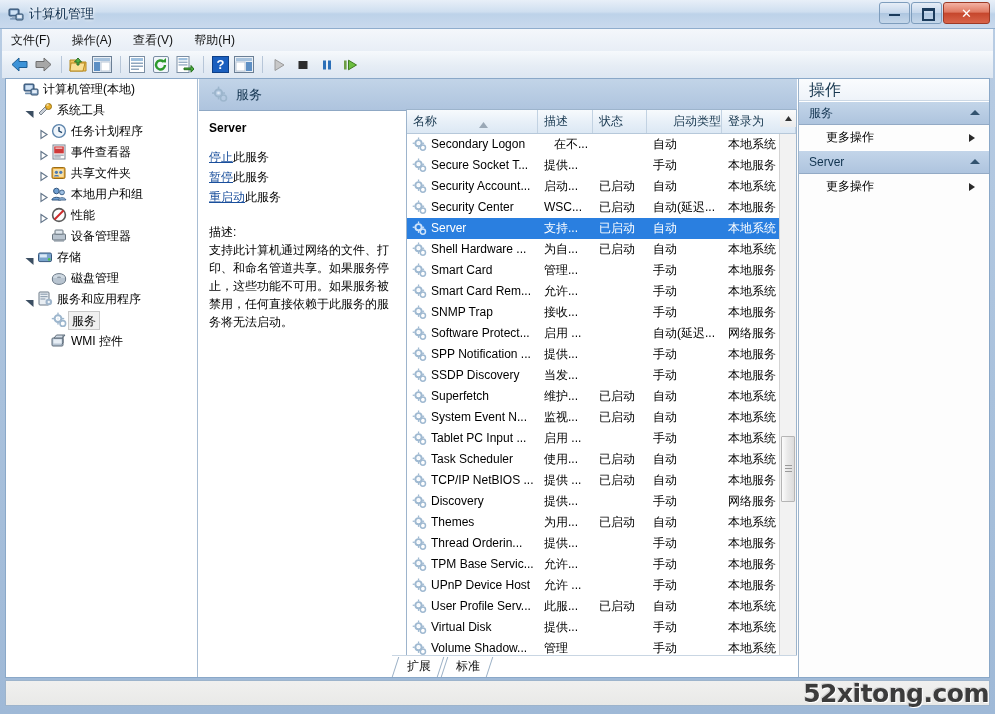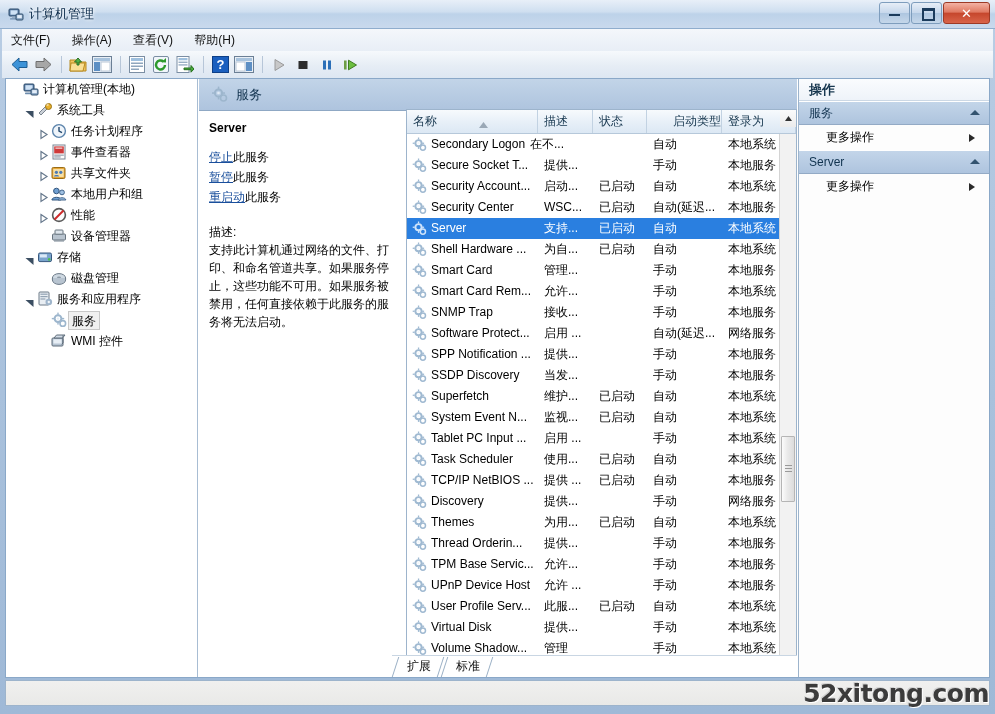--- a/index.html
+++ b/index.html
@@ -147,21 +147,21 @@
   .tab:before{content:"";position:absolute;left:0;top:0;width:10px;height:20px;
     border-left:1px solid #9bb0c6;transform:skewX(-18deg);}
   .tab:after{content:"";position:absolute;right:0;top:0;width:10px;height:20px;
     border-right:1px solid #9bb0c6;transform:skewX(-18deg);}
   
   .actions{
     position:absolute;left:792px;top:0;width:191px;height:598px;
     background:#fdfdfd;border-left:1px solid #9db4cc;box-sizing:border-box;
   }
   .act-title{
-    height:21px;line-height:21px;font-size:13px;padding-left:10px;font-weight:bold;
+    height:21px;line-height:21px;font-size:16px;padding-left:10px;font-weight:normal;
     background:linear-gradient(180deg,#fafcfe,#eef3f9);border-bottom:1px solid #ccd8e5;color:#17374f;
   }
   .act-grp{
     height:22px;line-height:22px;font-size:12px;padding-left:10px;
     background:linear-gradient(180deg,#c3d5e9 0%,#aec4de 100%);
     border-top:1px solid #fff;border-bottom:1px solid #93aac5;
     position:relative;color:#11334f;cursor:default;
   }
   .act-grp .chev{position:absolute;right:9px;top:8px;width:0;height:0;
     border-left:5px solid transparent;border-right:5px solid transparent;border-bottom:5px solid #33536f;}
@@ -518,21 +518,21 @@
                   <circle cx="6.5" cy="6.2" r="1.1" fill="#f2f7fb"></circle>
                   <g fill="#9fb9d1">
                     <rect x="5.9" y="0.5" width="1.3" height="2"></rect>
                     <rect x="5.9" y="9.9" width="1.3" height="2"></rect>
                     <rect x="0.7" y="5.6" width="2" height="1.3"></rect>
                     <rect x="10.1" y="5.6" width="2" height="1.3"></rect>
                   </g>
                   <circle cx="10.9" cy="10.6" r="2.6" fill="none" stroke="#9fb9d1" stroke-width="1.5"></circle>
                 </svg></span>
               <span class="cl" style="left:24px;width:107px">Secondary Logon</span>
-              <span class="cl" style="left:123px;width:49px">在不...</span>
+              <span class="cl" style="left:147px;width:49px">在不...</span>
               <span class="cl" style="left:192px;width:48px"></span>
               <span class="cl" style="left:246px;width:69px">自动</span>
               <span class="cl" style="left:321px;width:68px">本地系统</span>
             </div>
             <div class="lrow">
               <span class="ic"><svg width="15" height="15" viewBox="0 0 15 15">
                   <circle cx="6.5" cy="6.2" r="3.1" fill="none" stroke="#9fb9d1" stroke-width="1.9"></circle>
                   <circle cx="6.5" cy="6.2" r="1.1" fill="#f2f7fb"></circle>
                   <g fill="#9fb9d1">
                     <rect x="5.9" y="0.5" width="1.3" height="2"></rect>

